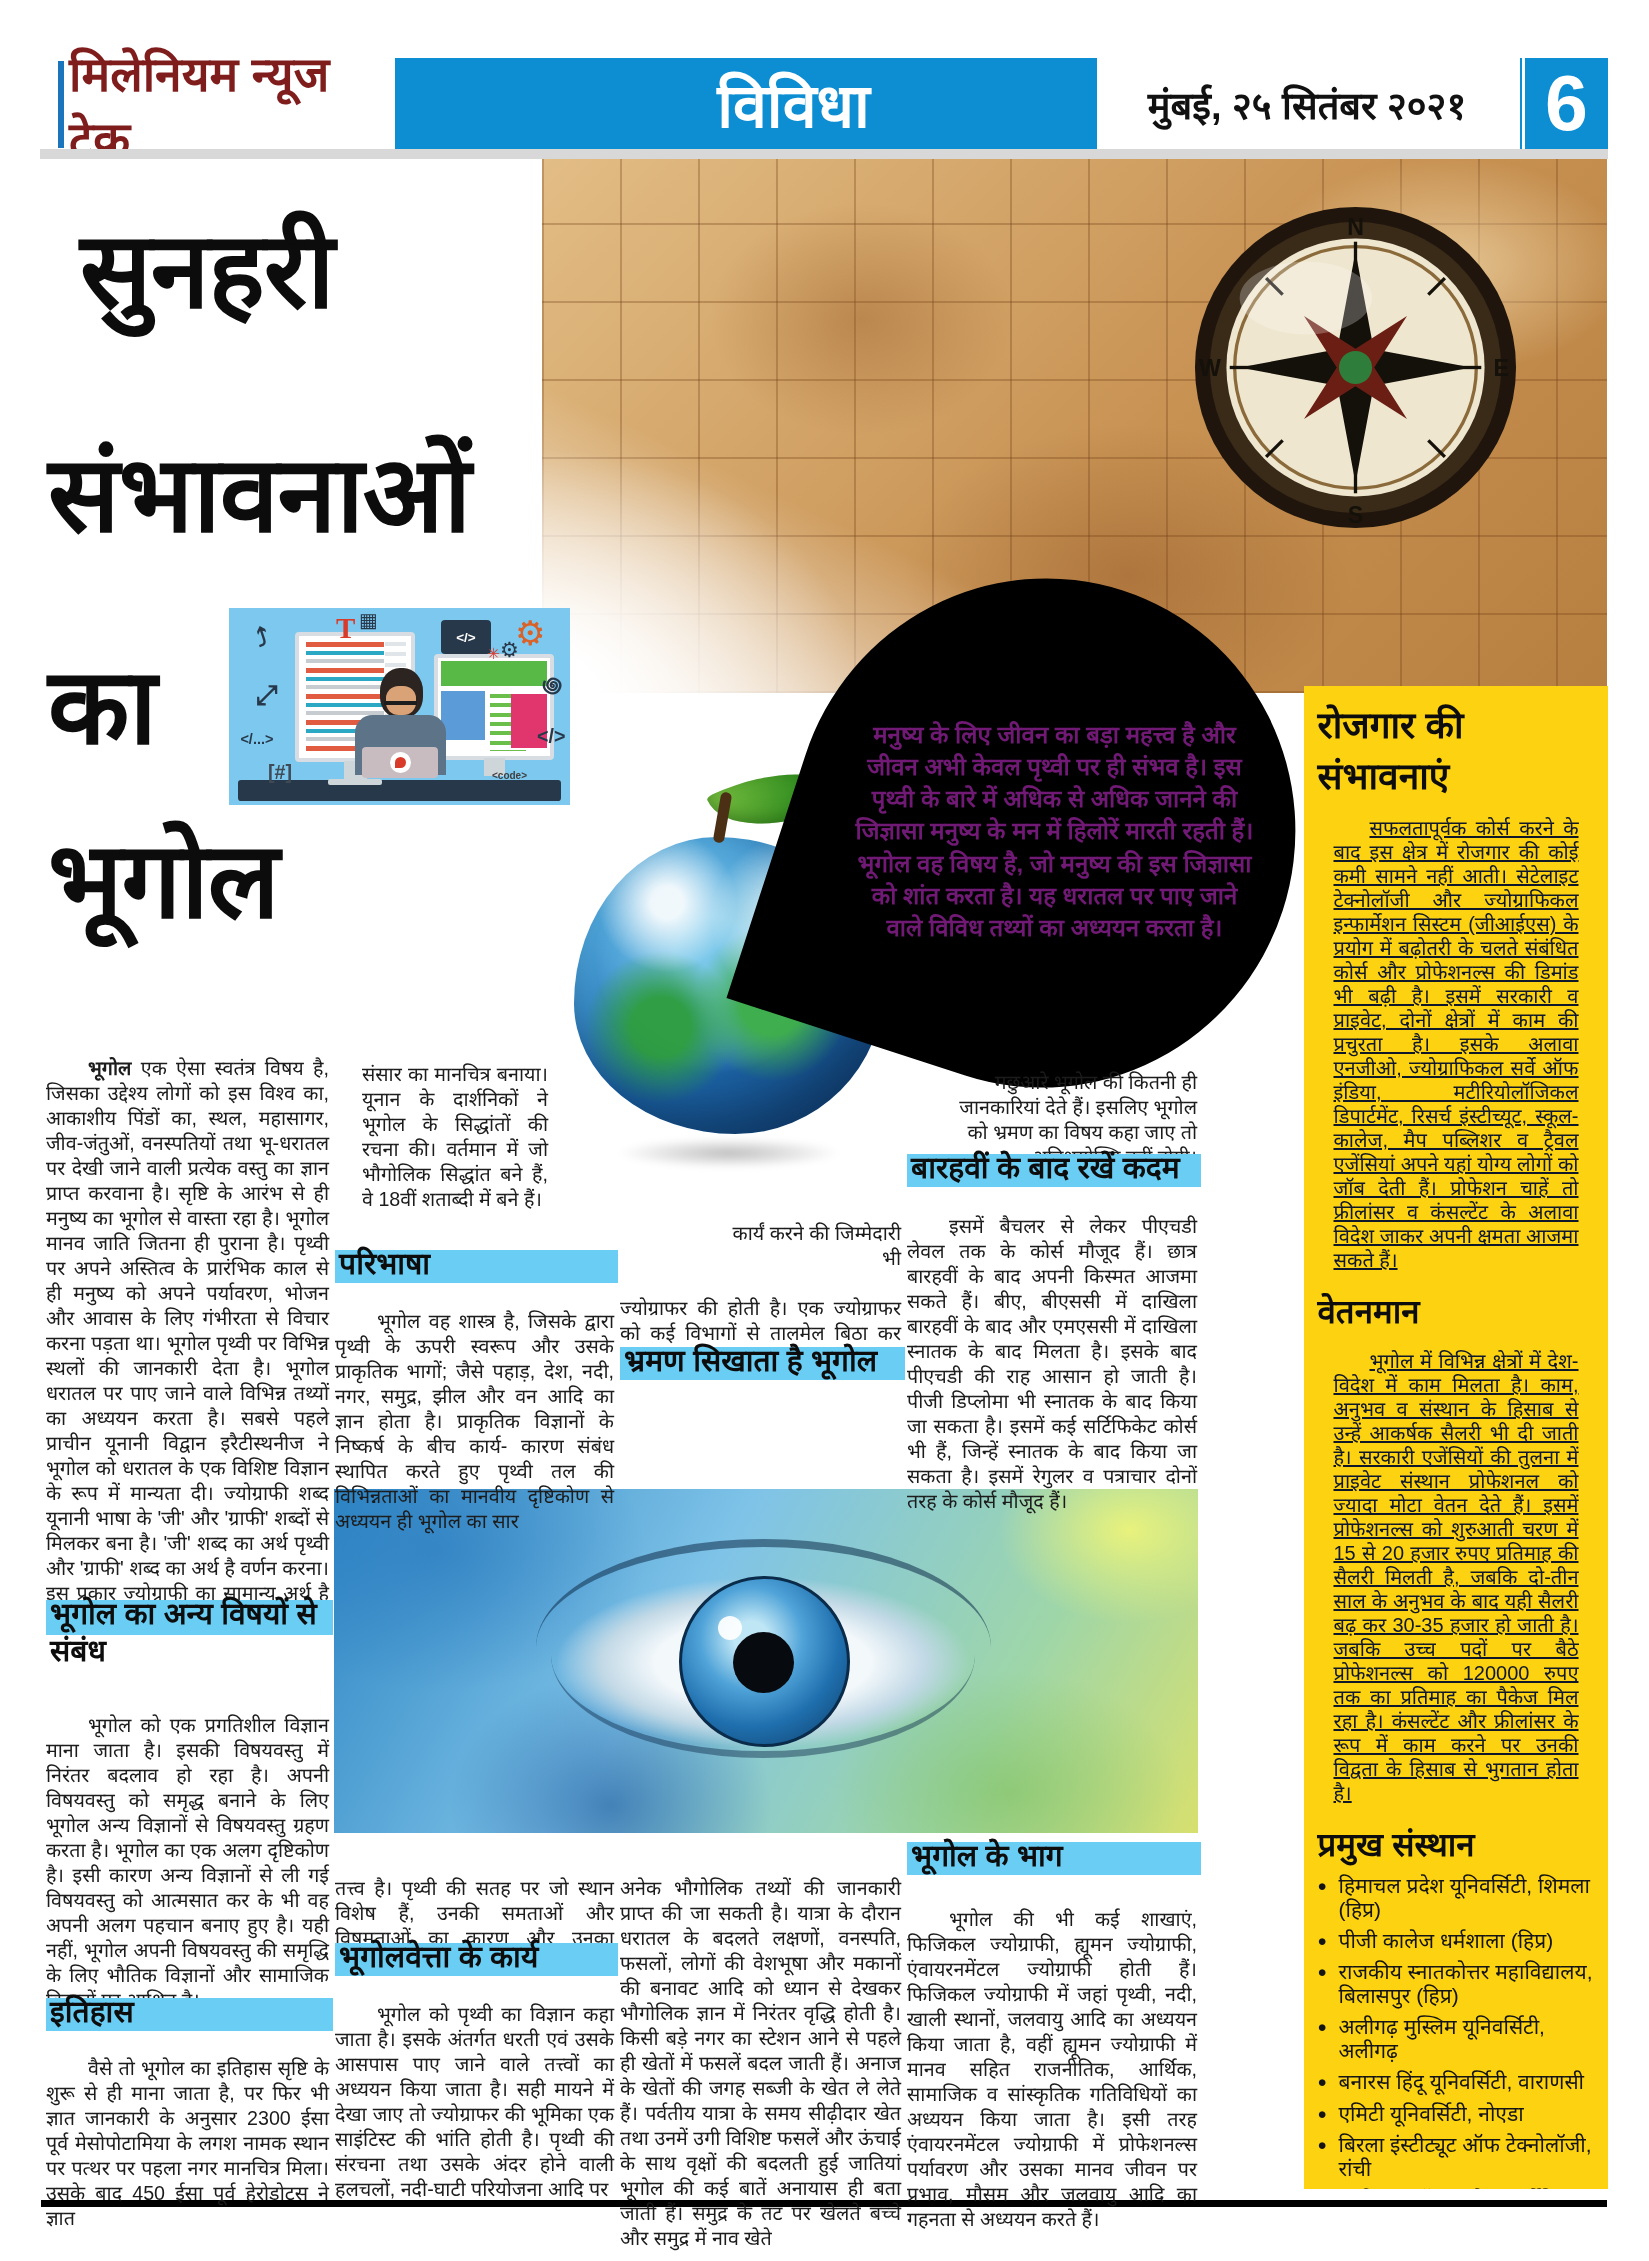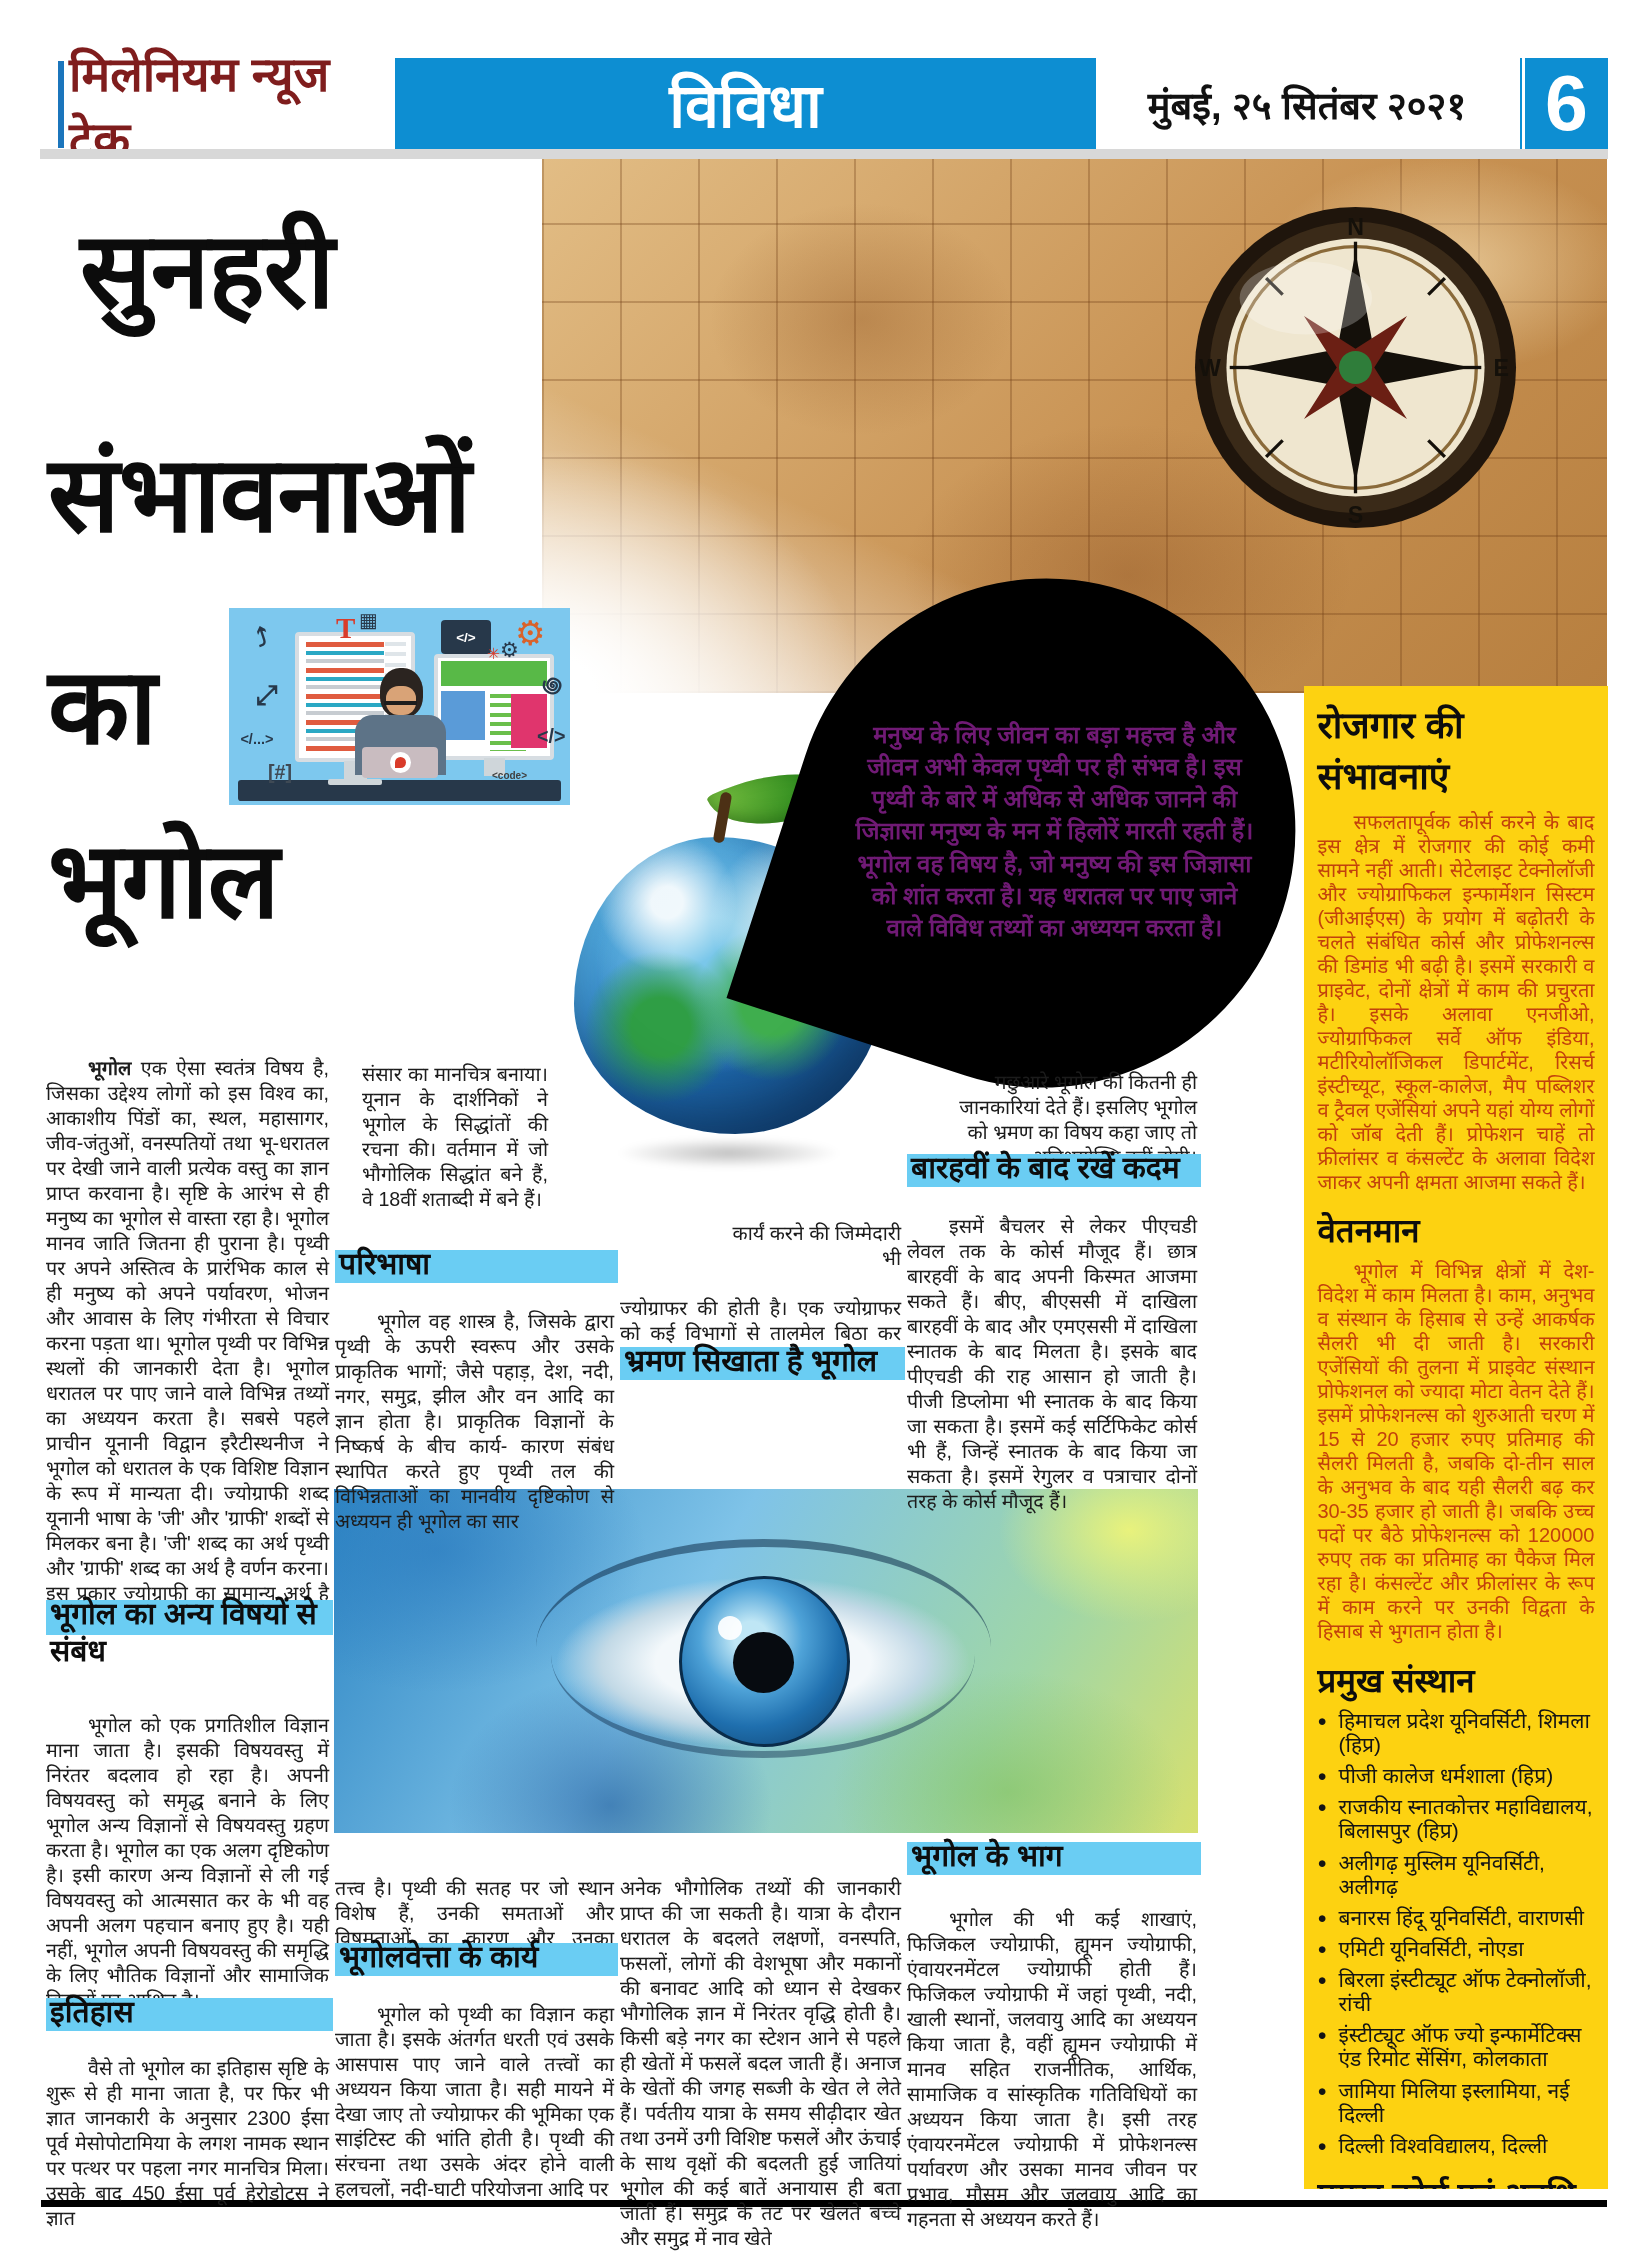--- a/index.html
+++ b/index.html
@@ -3,21 +3,21 @@
 <meta charset="utf-8">
 <style>
   html,body{margin:0;padding:0;background:#888;}
   .page{position:relative;width:1650px;height:2261px;background:#ffffff;overflow:hidden;
         font-family:"Liberation Sans","DejaVu Sans",sans-serif;color:#1c1c1c;}
   .abs{position:absolute;}
   
   .mast-bar{left:58px;top:61px;width:6.2px;height:87px;background:#1b75bc;}
   .mast-name{left:69px;top:66px;width:310px;height:78px;font-size:48px;font-weight:800;color:#7f1d1d;
              display:flex;align-items:center;}
-  .mast-band{left:395px;top:58px;width:701px;height:91px;background:#0d8ed2;display:flex;align-items:center;justify-content:center;}
+  .mast-band{left:395px;top:58px;width:701px;height:91px;background:#0d8ed2;display:flex;align-items:center;justify-content:center;padding-left:48px;}
   .mast-band span{color:#fff;font-size:61px;font-weight:800;}
   .mast-date{left:1097px;top:58px;width:420px;height:91px;background:#fff;display:flex;align-items:center;justify-content:center;
              font-size:38px;font-weight:700;color:#111;}
   .mast-page{left:1517px;top:58px;width:91px;height:91px;background:#0d8ed2;border-left:8.3px double #ffffff;
              display:flex;align-items:center;justify-content:center;color:#fff;font-size:77px;font-weight:800;box-sizing:border-box;}
   .mast-strip{left:40px;top:149px;width:1568px;height:10.3px;background:#d8d8d8;}
   
   .hline{left:48px;font-size:106px;font-weight:800;color:#0c0c0c;line-height:1;letter-spacing:-1px;z-index:6;}
   .hl1{top:217px;margin-left:32px;} .hl2{top:441px;width:776px;} .hl3{top:653px;} .hl4{top:827px;}
   
@@ -97,21 +97,21 @@
     background:radial-gradient(circle at 42% 36%,#bfe6f5 0 12%,#4fa3d8 36%,#1f6fae 62%,#0d3a62 100%);}
   .eye .pupil{left:399px;top:143px;width:61px;height:61px;border-radius:50%;background:#070b10;}
   .eye .glint{left:384px;top:127px;width:24px;height:24px;border-radius:50%;background:rgba(255,255,255,.92);}
   .eye .lid-t{left:202px;top:50px;width:455px;height:217px;border-radius:50%;border-top:8.3px solid rgba(15,45,75,.55);box-sizing:border-box;}
   .eye .lid-b{left:217px;top:62px;width:424px;height:207px;border-radius:50%;border-bottom:7.2px solid rgba(15,45,75,.45);box-sizing:border-box;}
   
   .sidebar{left:1304px;top:686px;width:304px;height:1503px;background:#fdd211;z-index:5;
            padding:10.3px 13.5px;box-sizing:border-box;overflow:hidden;}
   .sb-h1{font-size:37px;font-weight:800;color:#0d0d0d;margin:2.1px 0 9.3px 0;}
   .sb-h2{font-size:33px;font-weight:800;color:#0d0d0d;margin:13.5px 0 7.2px 0;}
-  .sb-p{font-size:20px;line-height:24px;text-align:justify;text-indent:36px;margin:0;color:#c2410c;}
+  .sb-p{font-size:20px;line-height:24px;text-align:justify;text-indent:36px;margin:16px;color:#0f172a;text-decoration:underline;}
   .sb-li{display:flex;font-size:21px;line-height:24px;margin:7.2px 0;color:#141414;}
   .sb-bullet{flex:0 0 21px;font-size:15.5px;line-height:24px;}
   
   .body{font-size:19.7px;line-height:25px;text-align:justify;color:#1c1c1c;z-index:4;}
   .ind{text-indent:42px;}
   .lead-bold{font-weight:800;}
   .sec-h{font-size:30px;font-weight:800;color:#0d0d0d;line-height:1.22;z-index:4;
          background:linear-gradient(#6acdf3,#6acdf3) 0 4.1px/100% 35px no-repeat;padding-left:4.1px;}
   .ra{text-align:right;}
   

